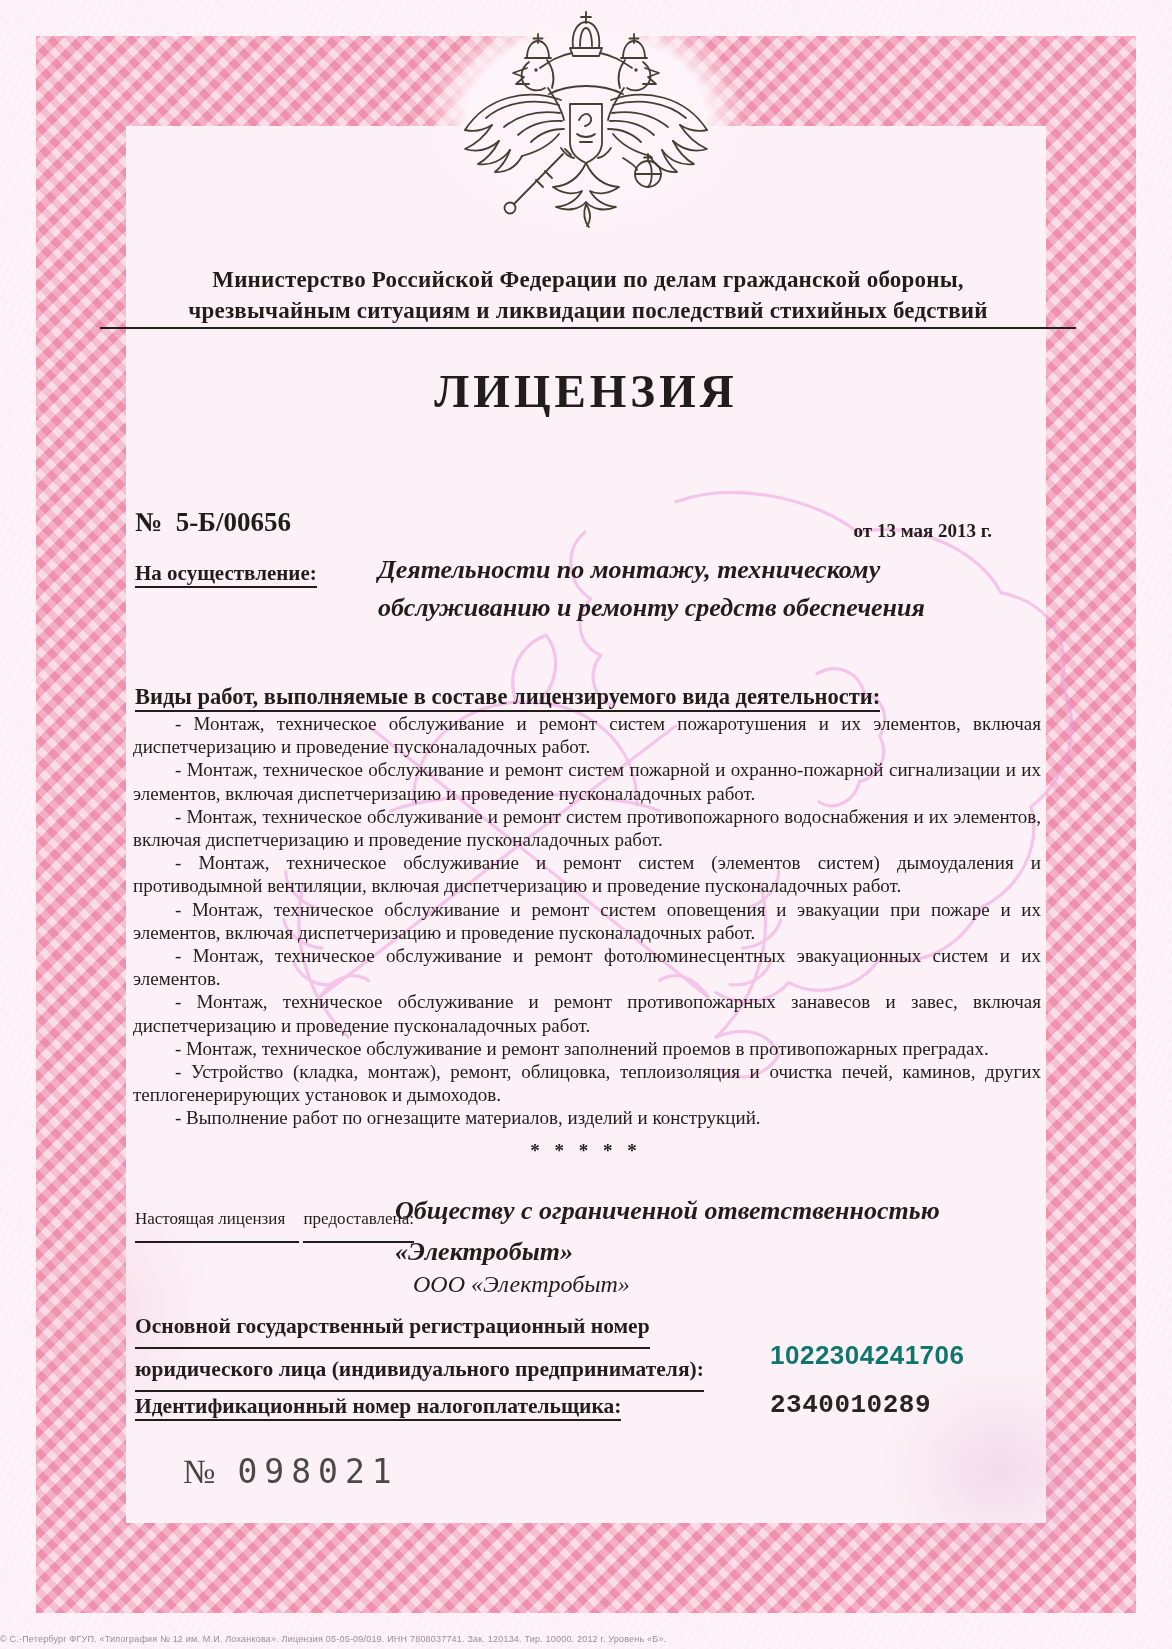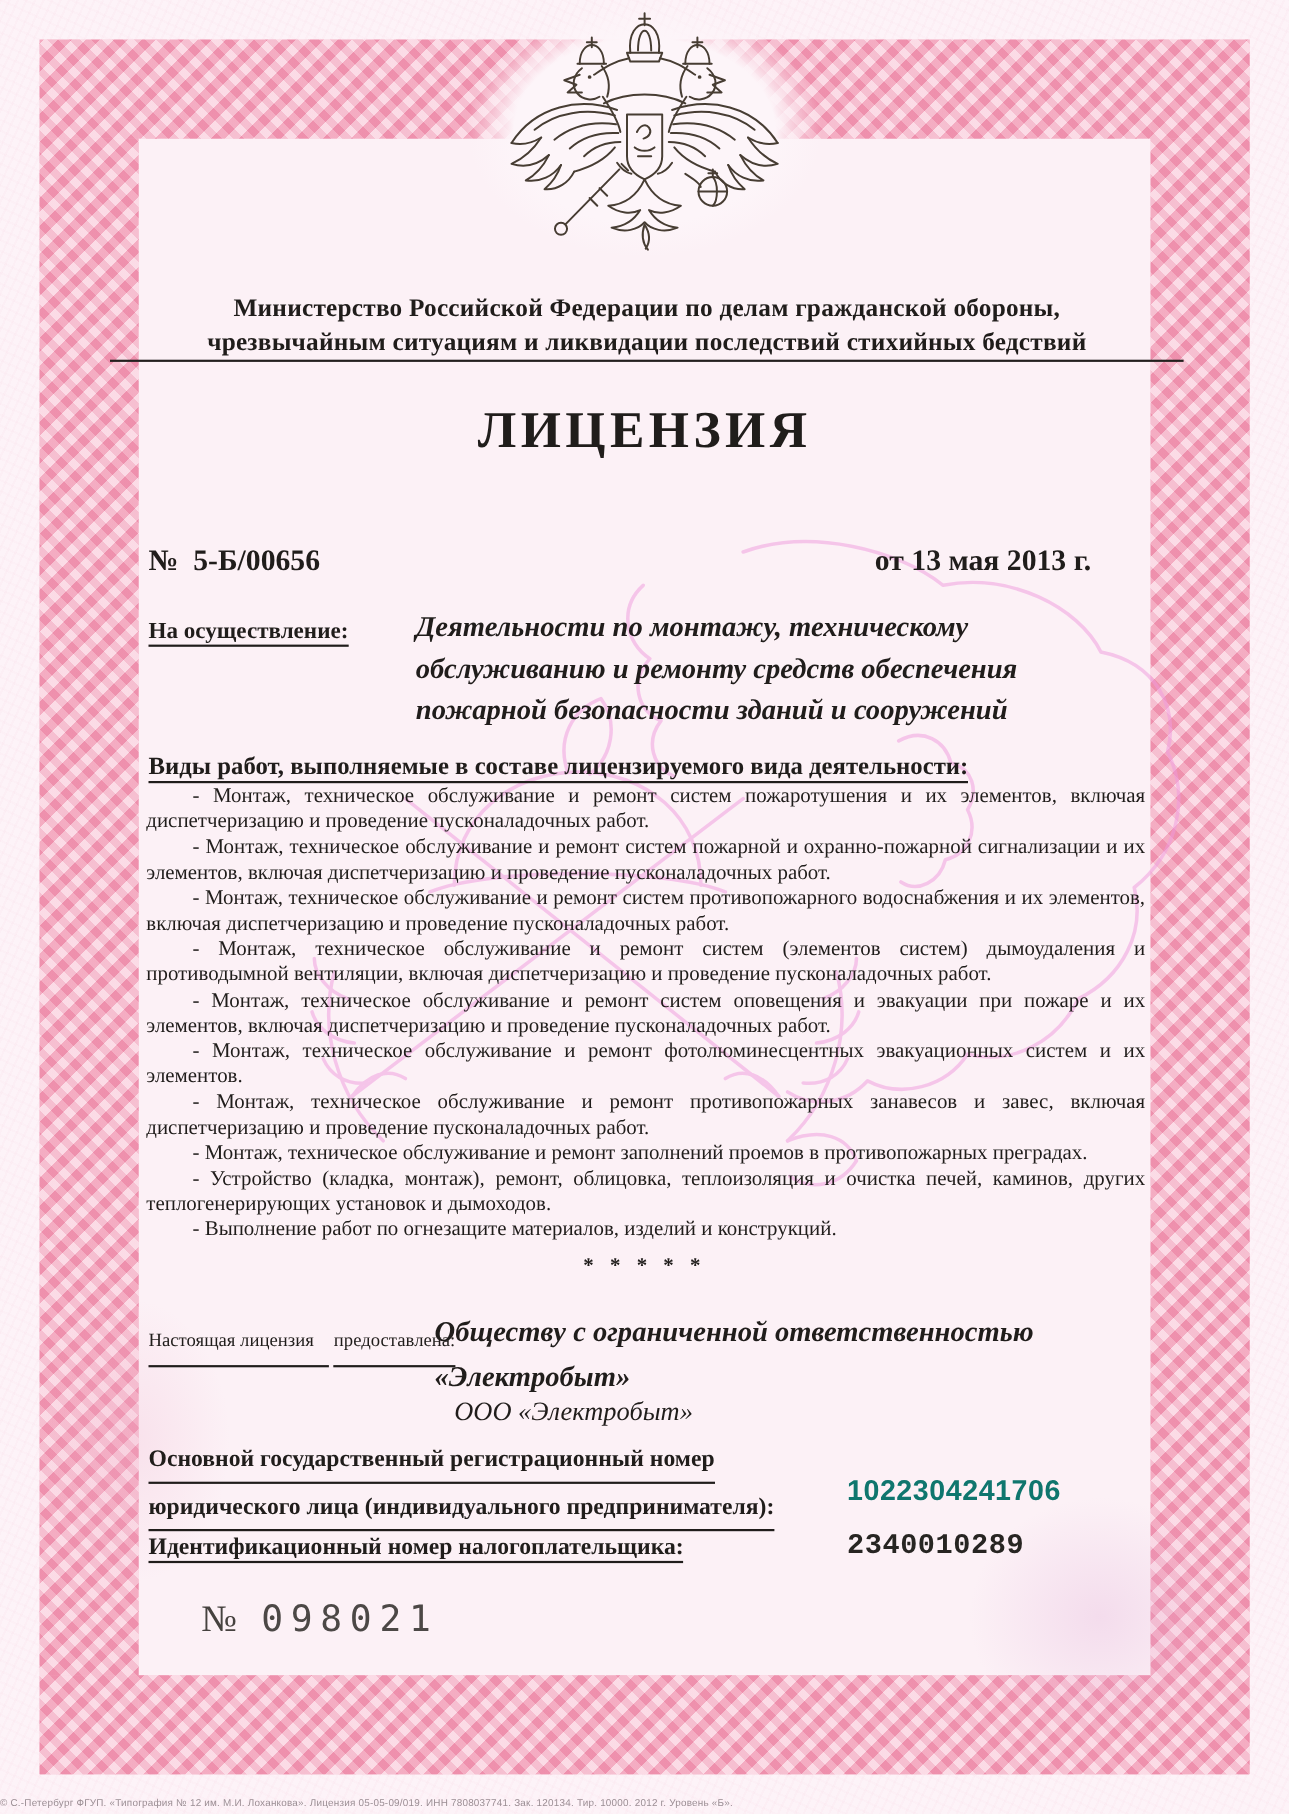--- a/index.html
+++ b/index.html
@@ -45,22 +45,22 @@
   .u{border-bottom:2px solid #201d1b;padding-bottom:1px;}
   .ministry{
     left:100px;right:96px;top:264px;text-align:center;
     font-size:23px;font-weight:bold;line-height:31px;letter-spacing:.2px;
   }
   .ministry-rule{left:100px;right:96px;top:327px;height:2px;background:#23201e;}
   .doc-title{
     left:0;right:0;top:364px;text-align:center;
     font-size:47px;font-weight:bold;letter-spacing:4px;
   }
-  .doc-number{left:135px;top:494px;font-size:27px;font-weight:bold;white-space:pre;}
-  .doc-date{right:180px;top:494px;font-size:27px;font-weight:bold;}
+  .doc-number{left:135px;top:507px;font-size:27px;font-weight:bold;white-space:pre;}
+  .doc-date{right:180px;top:520px;font-size:19px;font-weight:bold;}
   .purpose-label{left:135px;top:561px;font-size:21px;font-weight:bold;}
   .purpose-text{
     left:378px;top:551px;width:600px;
     font-size:26px;font-weight:bold;font-style:italic;line-height:38px;
   }
   .works-heading{left:135px;top:684px;font-size:22.5px;font-weight:bold;}
   .works-list{
     left:133px;top:712px;width:908px;margin:0;padding:0;list-style:none;
     font-size:19px;line-height:23.2px;text-align:justify;
   }
@@ -202,21 +202,20 @@
 
 <div class="t doc-number">№  5-Б/00656</div>
 <div class="t doc-date">от 13 мая 2013 г.</div>
 
 <div class="t purpose-label">
   <span class="u">На осуществление:</span>
 </div>
 <div class="t purpose-text">
   <span class="block-line">Деятельности по монтажу, техническому</span>
   <span class="block-line">обслуживанию и ремонту средств обеспечения</span>
-  <span class="block-line">пожарной безопасности зданий и сооружений</span>
 </div>
 
 <div class="t works-heading">
   <span class="u">Виды работ, выполняемые в составе лицензируемого вида деятельности:</span>
 </div>
 <ol class="t works-list">
   <li>- Монтаж, техническое обслуживание и ремонт систем пожаротушения и их элементов, включая диспетчеризацию и проведение пусконаладочных работ.</li>
   <li>- Монтаж, техническое обслуживание и ремонт систем пожарной и охранно-пожарной сигнализации и их элементов, включая диспетчеризацию и проведение пусконаладочных работ.</li>
   <li>- Монтаж, техническое обслуживание и ремонт систем противопожарного водоснабжения и их элементов, включая диспетчеризацию и проведение пусконаладочных работ.</li>
   <li>- Монтаж, техническое обслуживание и ремонт систем (элементов систем) дымоудаления и противодымной вентиляции, включая диспетчеризацию и проведение пусконаладочных работ.</li>

